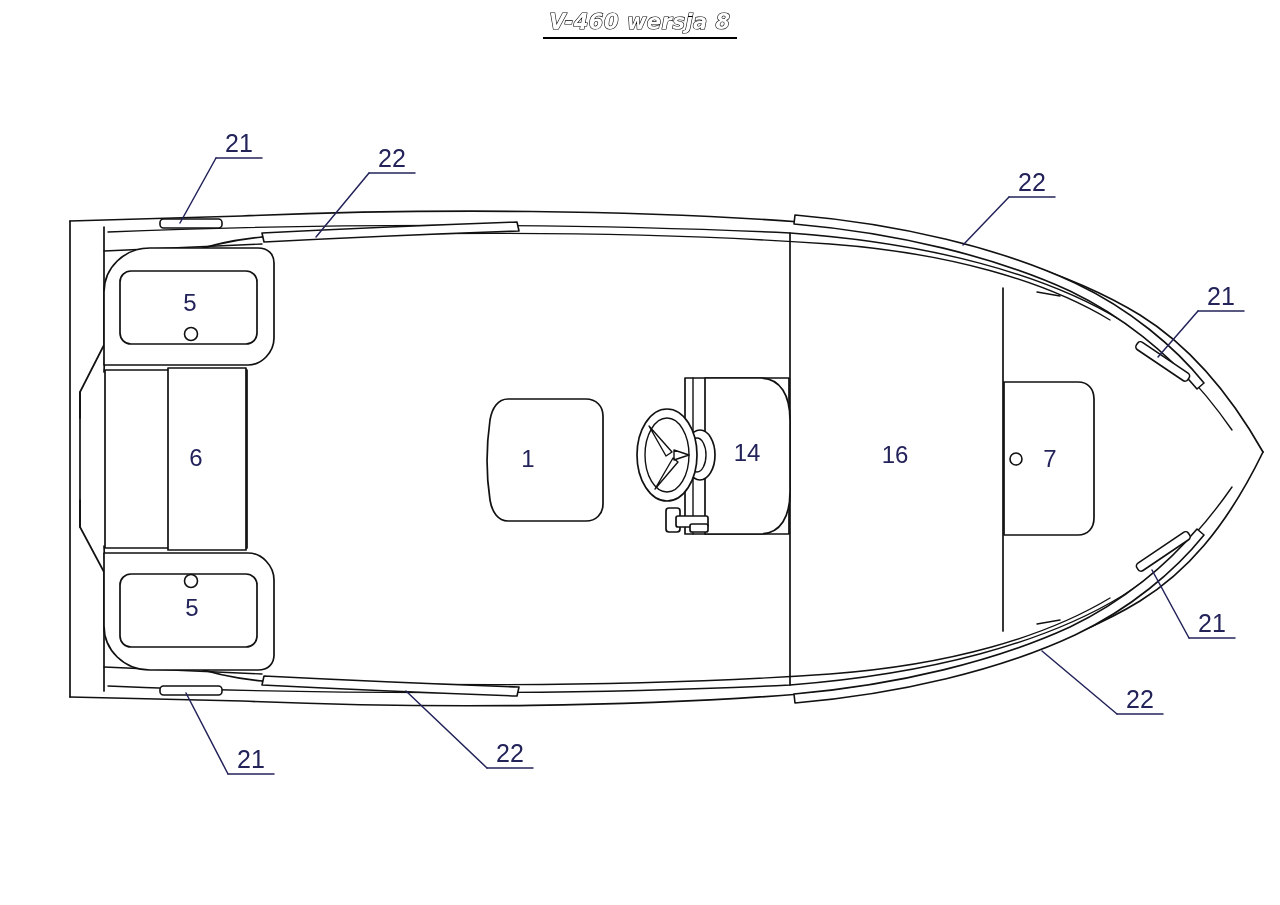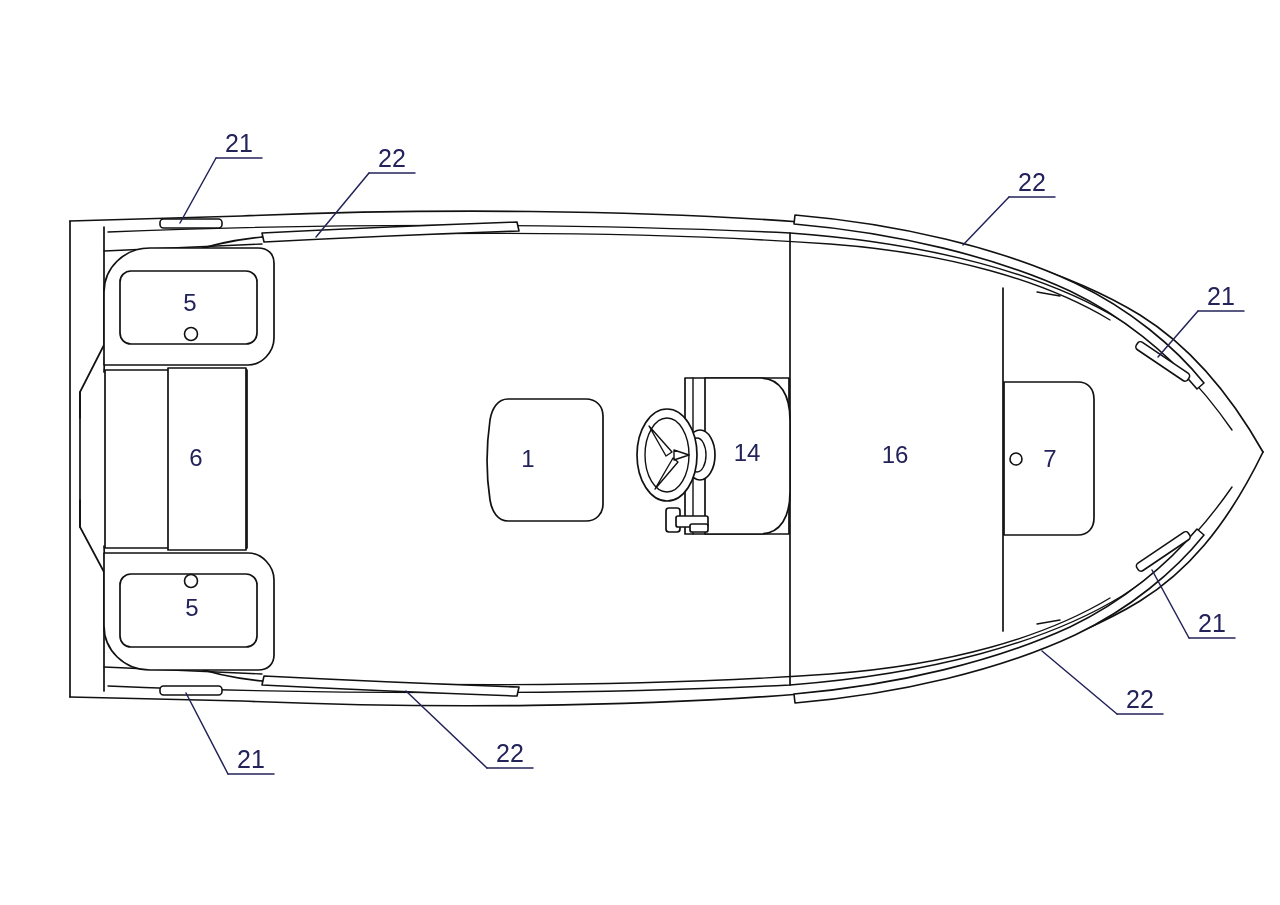--- a/index.html
+++ b/index.html
@@ -100,20 +100,23 @@
     fill: #23235a;
     text-anchor: middle;
     dominant-baseline: middle;
   }
 </style>
 </head>
 <body>
 
 <div id="drawing-root">
 
+  <div class="title-wrap">
+    <span class="dwg-title">V-460 wersja 8</span>
+  </div>
 
   <svg id="boat-svg" width="1280" height="905" viewBox="0 0 1280 905">
 
     <g>
 
       <path class="hull-line" d="M 70,221 L 242,216 C 430,208 640,210 800,222
                C 940,233 1060,266 1140,315
                C 1185,343 1225,385 1263,452"></path>
 
       <path class="hull-line" d="M 70,697 L 242,701 C 430,709 640,707 800,694

